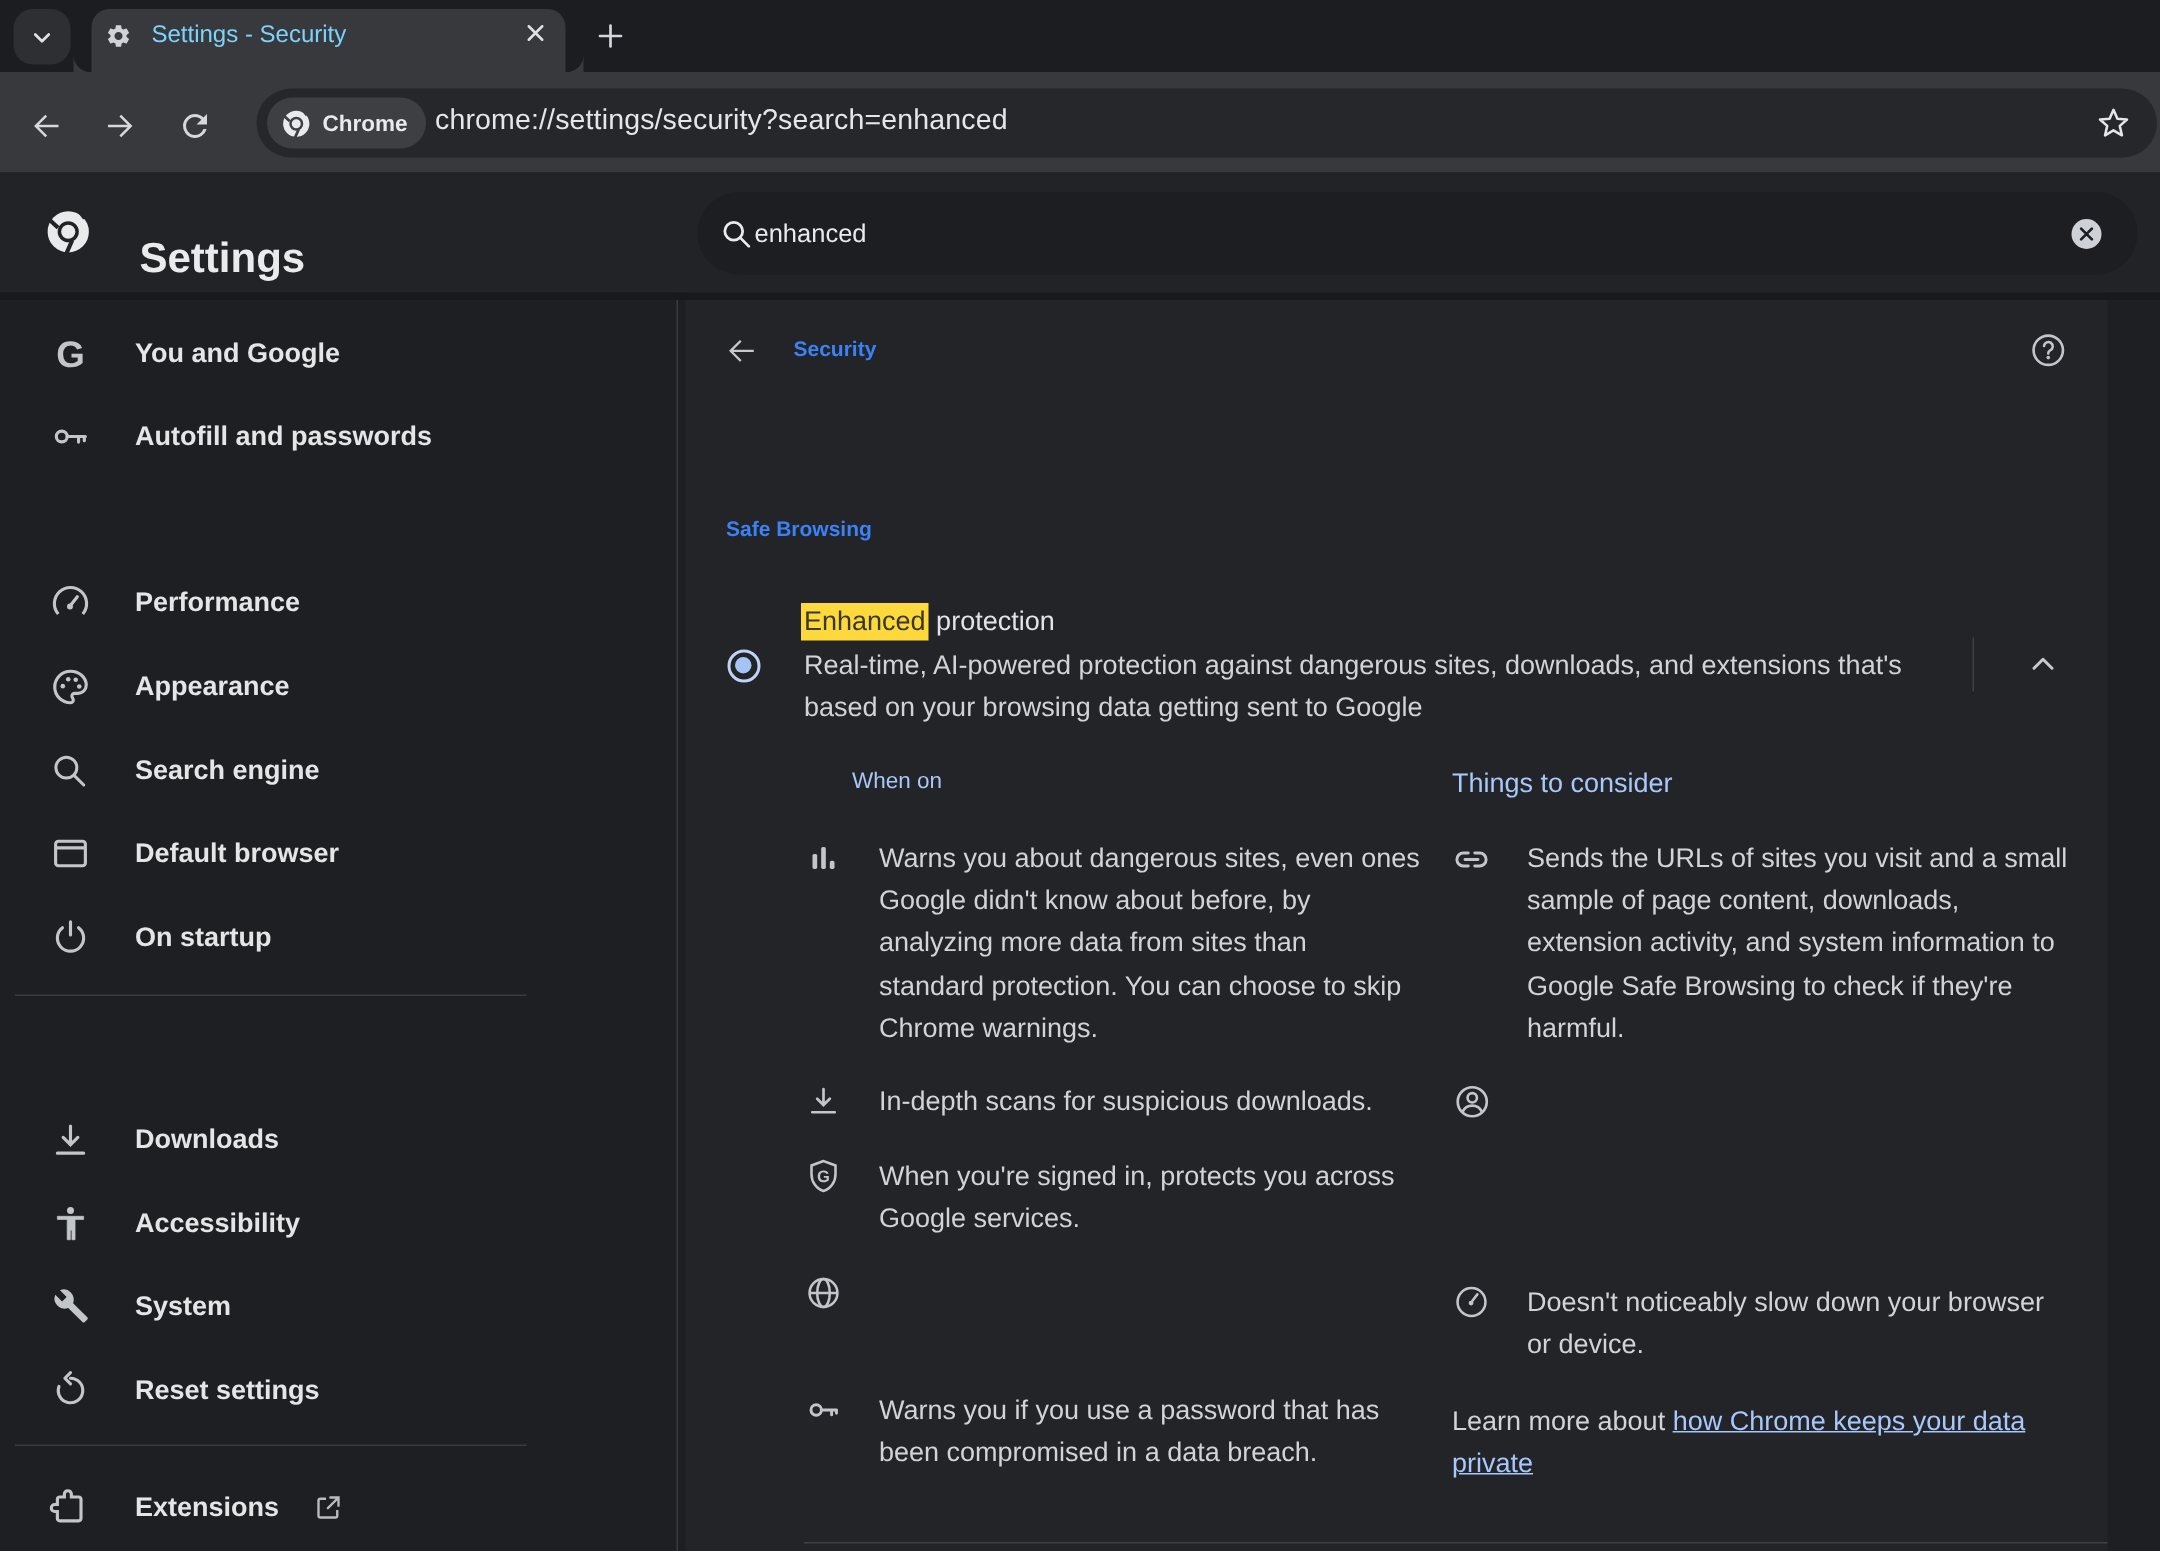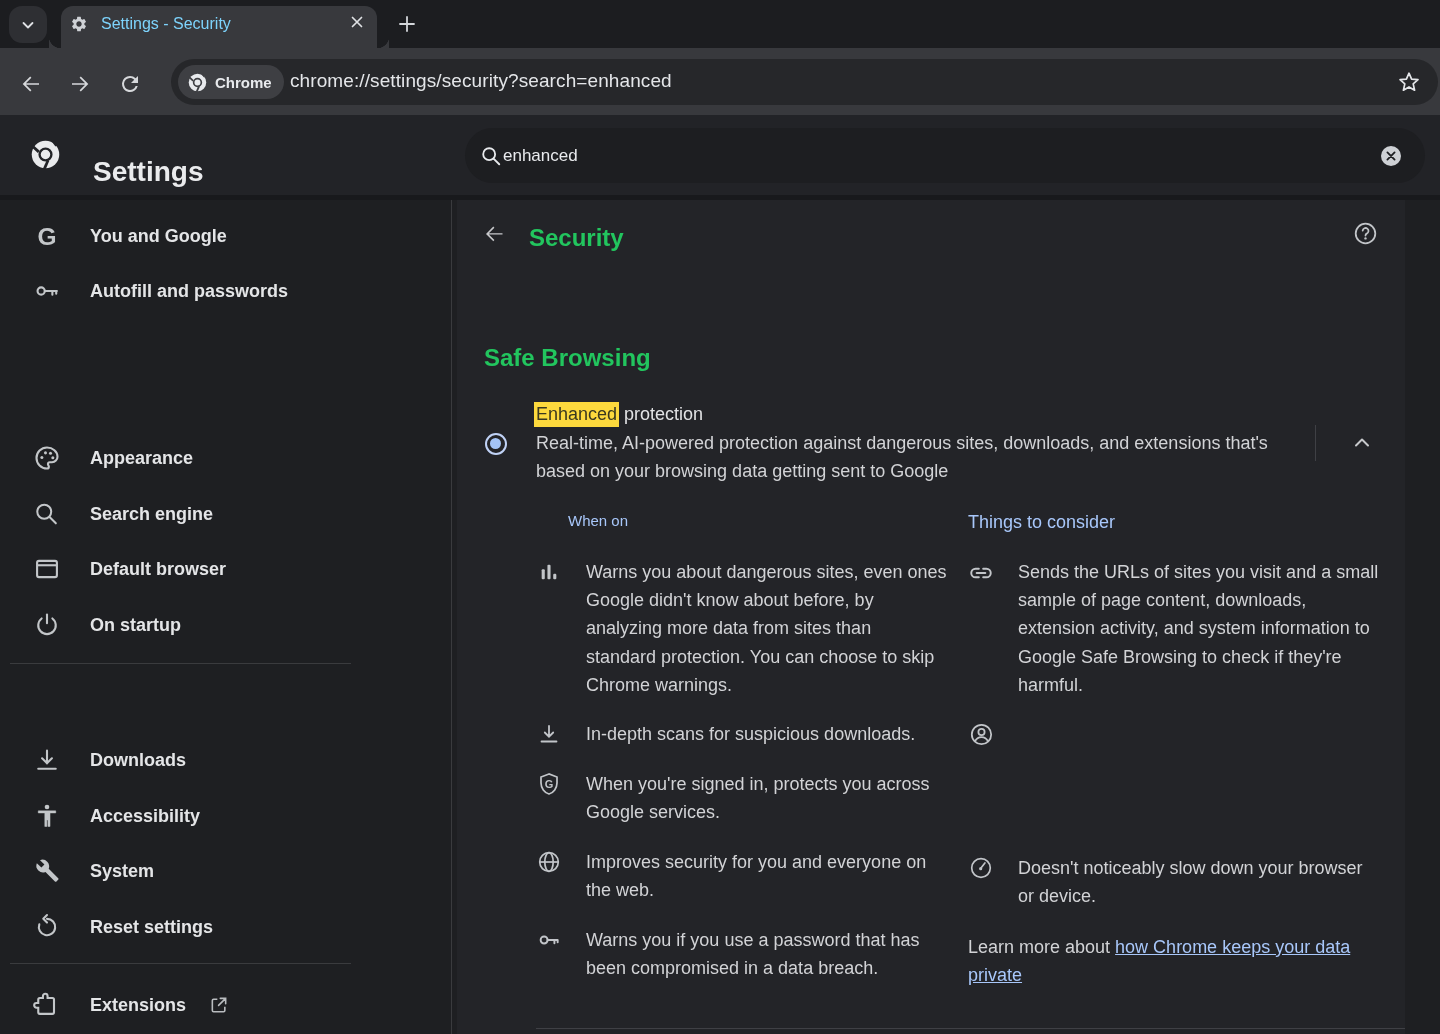--- a/index.html
+++ b/index.html
@@ -27,21 +27,21 @@
   #sidebar { position:absolute; left:0; top:195px; width:452px; height:839px; background:#1e1f22; border-right:1px solid #3a3b3e; }
   .mi { position:absolute; left:0; width:452px; height:56px; }
   .mi .txt { position:absolute; left:90px; top:50%; transform:translateY(-50%); font-size:18px; font-weight:700; color:#e4e5e7; white-space:nowrap; }
   .mi svg { position:absolute; left:33px; top:50%; transform:translateY(-50%); }
   #selpill { position:absolute; left:0; top:125px; width:347px; height:50px; background:#93b5f2; border-radius:0 25px 25px 0; }
   #selpill .txt { position:absolute; left:91px; top:50%; transform:translateY(-50%); font-size:18px; font-weight:700; color:#103062; white-space:nowrap; }
   #selpill svg { position:absolute; left:36px; top:50%; transform:translateY(-50%); }
   .sdiv { position:absolute; left:10px; width:341px; height:1px; background:#3a3b3e; }
   
   #card { position:absolute; left:457px; top:195px; width:948px; height:839px; background:#232428; color:#dadbde; }
-  .h1 { font-size:24px; font-weight:700; color:#22c55e; }
+  .h1 { font-size:14px; font-weight:700; color:#3b82f6; }
   .blue { color:#a8c7fa; }
   .bodytxt { font-size:18px; line-height:28.2px; color:#d2d3d6; }
   .ic { position:absolute; }
   mark { background:#fdd93d; color:#3a381f; padding:2px 2px 3px; }
   a.lnk { color:#a8c7fa; text-decoration:underline; }
 </style>
 </head>
 <body>
 
 <div id="tabstrip">
@@ -129,20 +129,30 @@
   </div>
   <div class="mi" style="top:68px">
     <svg width="28" height="28" viewBox="0 0 24 24">
         <g fill="none" stroke="#c3c6c9" stroke-width="1.8">
           <circle cx="7" cy="12" r="3.1"></circle>
           <path d="M10.1 12h10.4M16.6 12v3.2M19.9 12v2.4" stroke-linecap="round"></path>
         </g>
       </svg>
     <span class="txt">Autofill and passwords</span>
   </div>
+  <div class="mi" style="top:179px">
+    <svg width="28" height="28" viewBox="0 0 24 24">
+        <g fill="none" stroke="#c3c6c9" stroke-width="1.8">
+          <path d="M5 18.3a9.2 9.2 0 1 1 14 0"></path>
+          <path d="M12.4 12.9l3.5-4.5" stroke-linecap="round"></path>
+          <circle cx="11.7" cy="14" r="1.7" fill="#c3c6c9" stroke="none"></circle>
+        </g>
+      </svg>
+    <span class="txt">Performance</span>
+  </div>
   <div class="mi" style="top:235px">
     <svg width="28" height="28" viewBox="0 0 24 24">
         <path d="M12 3a9 9 0 1 0 0 18c.9 0 1.6-.7 1.6-1.6 0-.4-.2-.8-.4-1.1-.3-.3-.4-.7-.4-1.1 0-.9.7-1.6 1.6-1.6h1.9A4.7 4.7 0 0 0 21 10.9C21 6.5 16.9 3 12 3z" fill="none" stroke="#c3c6c9" stroke-width="1.8"></path>
         <circle cx="7.6" cy="11.5" r="1.3" fill="#c3c6c9"></circle>
         <circle cx="10.7" cy="7.6" r="1.3" fill="#c3c6c9"></circle>
         <circle cx="15" cy="7.9" r="1.3" fill="#c3c6c9"></circle>
         <circle cx="17" cy="11.7" r="1.3" fill="#c3c6c9"></circle>
       </svg>
     <span class="txt">Appearance</span>
   </div>
@@ -263,21 +273,20 @@
     </svg>
   <div class="bodytxt" style="position:absolute;left:129px;top:575px;">When you're signed in, protects you across<br>Google services.</div>
 
   <svg class="ic" width="24" height="24" viewBox="0 0 24 24" style="left:80px;top:655px">
       <g fill="none" stroke="#c2c5c9" stroke-width="1.7">
         <circle cx="12" cy="12" r="9.3"></circle>
         <ellipse cx="12" cy="12" rx="4.2" ry="9.3"></ellipse>
         <line x1="2.7" y1="12" x2="21.3" y2="12"></line>
       </g>
     </svg>
-  <div class="bodytxt" style="position:absolute;left:129px;top:653px;">Improves security for you and everyone on<br>the web.</div>
 
   <svg class="ic" width="26" height="26" viewBox="0 0 24 24" style="left:79px;top:732px">
       <g fill="none" stroke="#c2c5c9" stroke-width="1.8">
         <circle cx="7.5" cy="12" r="3.2"></circle>
         <path d="M10.7 12h9.3M17 12v3M20 12v2" stroke-linecap="round"></path>
       </g>
     </svg>
   <div class="bodytxt" style="position:absolute;left:129px;top:731px;">Warns you if you use a password that has<br>been compromised in a data breach.</div>
 
   <svg class="ic" width="26" height="26" viewBox="0 0 24 24" style="left:511px;top:365px">

